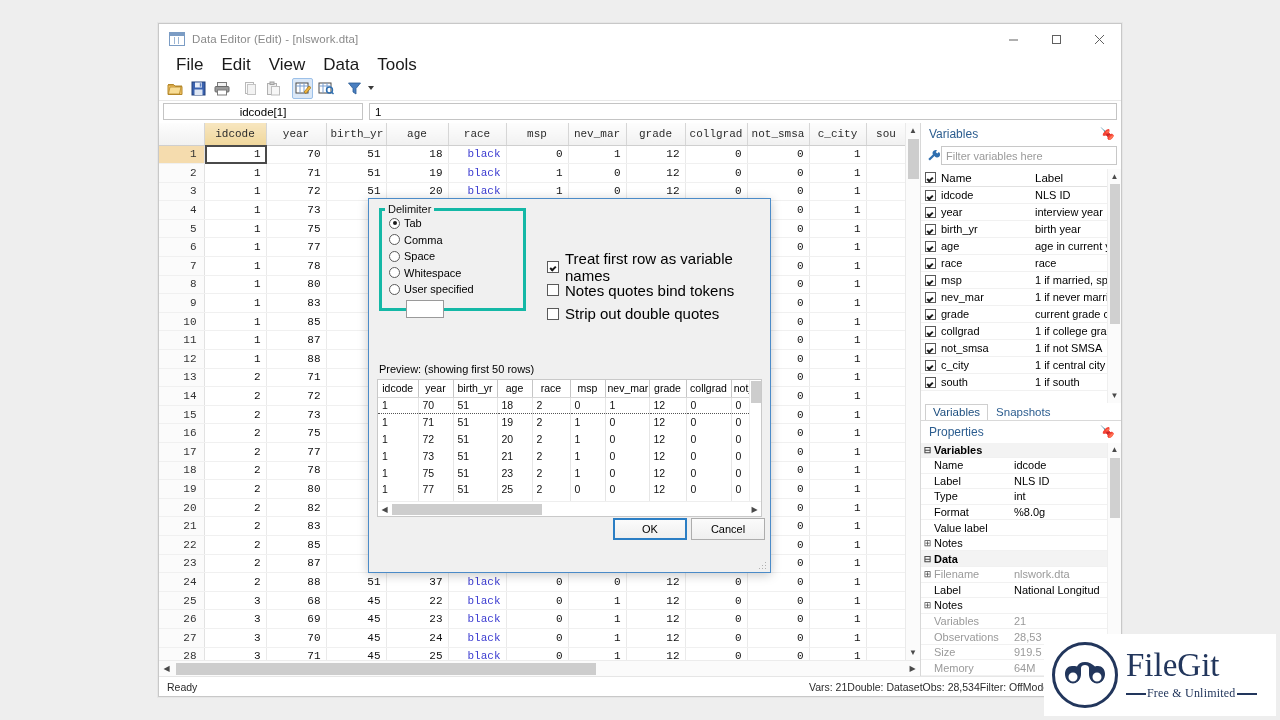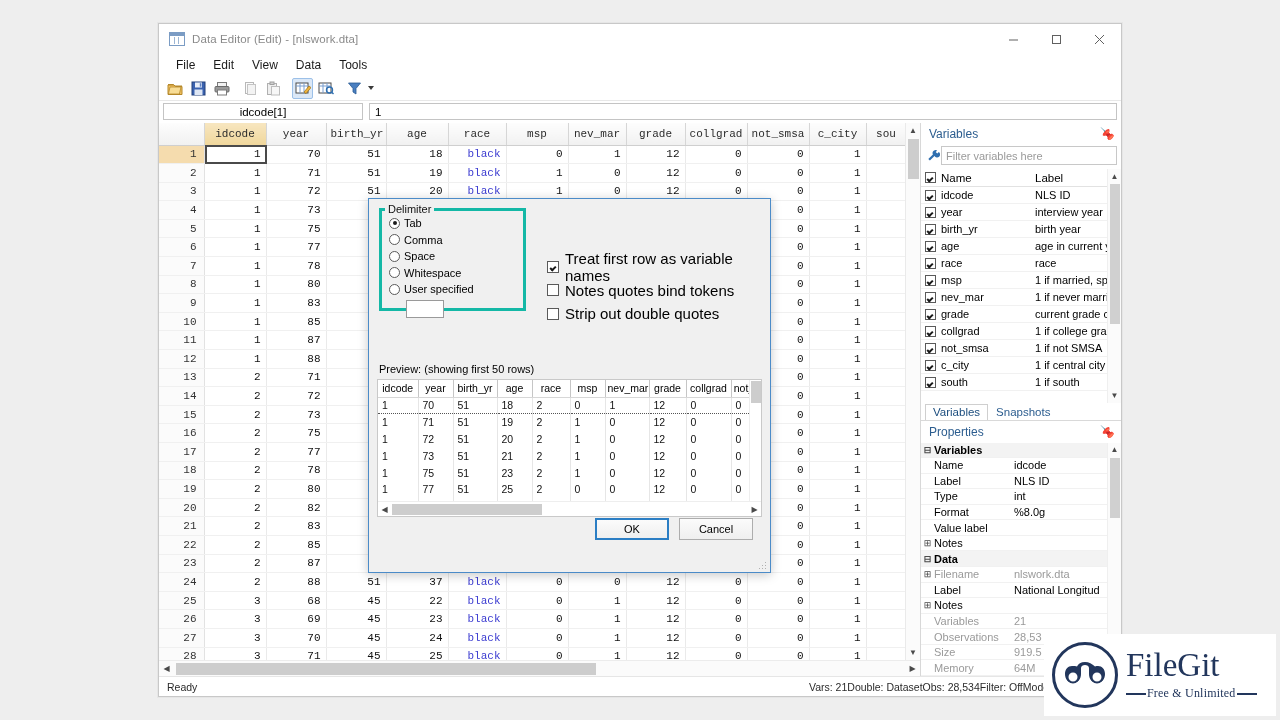--- a/index.html
+++ b/index.html
@@ -31,21 +31,21 @@
               box-shadow:4px 0 0 #9db6d4, -0px 0 0 #9db6d4; }
   .titlebar .tb-title { font-size:11.5px; color:#8a8a8a; letter-spacing:.1px; }
   .winbtns { position:absolute; right:0; top:0; height:30px; display:flex; }
   .winbtn { width:43px; height:30px; display:flex; align-items:center; justify-content:center;
             color:#606060; font-size:13px; }
   .winbtn svg { display:block; }
 
   
   .menubar { height:22px; background:#ffffff; display:flex; align-items:center; padding-left:8px;
              flex:0 0 auto; }
-  .menu-item { padding:2px 9px; font-size:12px; color:#1a1a1a; }
+  .menu-item { padding:2px 9px; font-size:17px; color:#1a1a1a; }
 
   
   .toolbar { height:25px; background:#ffffff; display:flex; align-items:center; padding-left:6px;
              flex:0 0 auto; border-bottom:1px solid #e8e8e8; }
   .tb-btn { width:21px; height:21px; margin-right:2px; display:flex; align-items:center; justify-content:center;
             border:1px solid transparent; border-radius:2px; position:relative; }
   .tb-btn.sel { background:#dbe8f7; border-color:#9cc0e8; }
   .tb-sep { width:6px; }
   .caret-dn { width:0;height:0;border-left:3.5px solid transparent;border-right:3.5px solid transparent;
               border-top:4px solid #3a3a3a; margin-left:1px; }
@@ -199,21 +199,21 @@
   table.prev tr.sel td { border-top:1px dotted #555; border-bottom:1px dotted #555; }
   .prev-vs { width:12px; background:#fff; border-left:1px solid #eee;
              display:flex; flex-direction:column; align-items:center; }
   .prev-vs .t { width:10px; height:22px; background:#cdcdcd; margin-top:1px; }
   .prev-hs { height:15px; background:#fff; border-top:1px solid #eee; display:flex; align-items:center;
              flex:0 0 auto; }
   .prev-hs .a { width:13px; text-align:center; font-size:8px; color:#4a4a4a; }
   .prev-hs .tr { flex:1; height:11px; position:relative; }
   .prev-hs .th { position:absolute; left:1px; top:0; width:150px; height:11px; background:#cdcdcd; }
 
-  .dlg-btns { position:absolute; right:17px; bottom:6px; display:flex; gap:10px; }
+  .dlg-btns { position:absolute; right:5px; bottom:6px; display:flex; gap:4px; }
   .dbtn { width:74px; height:22px; background:linear-gradient(#fbfbfb,#efefef);
           border:1px solid #adadad; font-size:11px; display:flex; align-items:center;
           justify-content:center; }
   .dbtn.primary { border:2px solid #2b7ec4; }
   .dlg-foot { height:26px; flex:0 0 auto; position:relative; }
   .resize-grip { position:absolute; right:3px; bottom:2px; width:9px; height:9px;
           background:
             radial-gradient(circle, #b0b0b0 35%, transparent 36%) 0 6px/3px 3px no-repeat,
             radial-gradient(circle, #b0b0b0 35%, transparent 36%) 3px 6px/3px 3px no-repeat,
             radial-gradient(circle, #b0b0b0 35%, transparent 36%) 6px 6px/3px 3px no-repeat,

